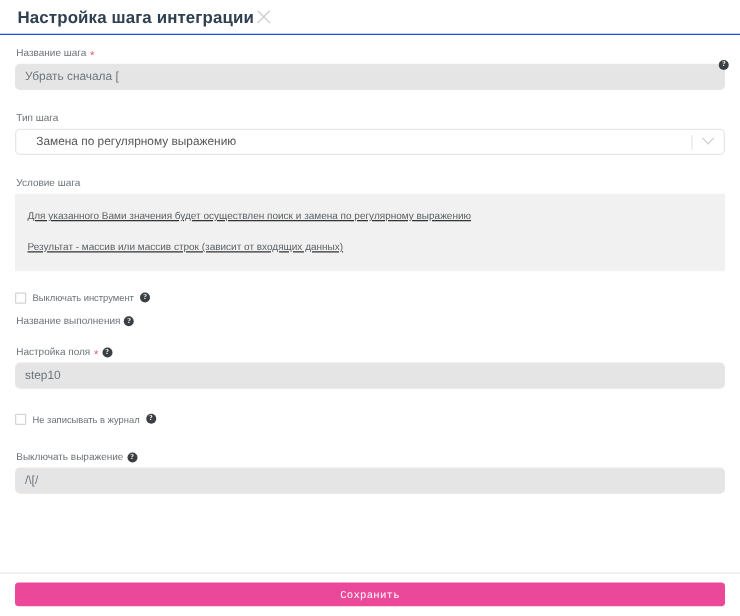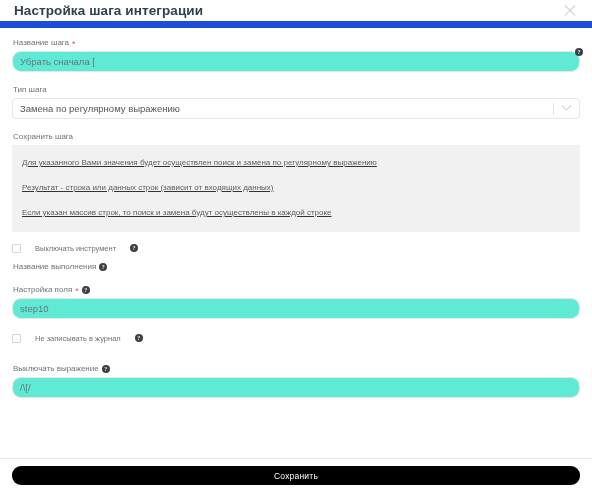--- a/index.html
+++ b/index.html
@@ -12,22 +12,21 @@
     overflow: hidden;
   }
   .modal { width: 592px; height: 493px; position: relative; background:#fff; display:flex; flex-direction:column; }
 
   
   .modal-header {
     height: 28px;
     padding: 0 14px;
     display: flex;
     align-items: center;
-    justify-content: space-between;
-    border-bottom: 7px solid #1d4ed8;
+    border-bottom: 1px solid #1d4ed8;
     flex: 0 0 auto;
   }
   .modal-title {
     font-size: 13.5px;
     font-weight: bold;
     color: #2f4050;
     letter-spacing: .1px;
     white-space: nowrap;
   }
   .close-btn {
@@ -52,21 +51,21 @@
     position: relative;
     overflow: hidden;
   }
 
   .help-top {
     position: absolute;
     right: 9px;
     top: 12px;
   }
 
-  .field { margin-bottom: 0; }
+  .field { margin-bottom: 5px; }
 
   .label {
     font-size: 8px;
     color: #6b7378;
     line-height: 11px;
     margin: 0 0 3px 1px;
     display: flex;
     align-items: center;
     gap: 3px;
     white-space: nowrap;
@@ -85,39 +84,39 @@
     font-weight: bold;
     cursor: pointer;
     font-family: "Liberation Serif", serif;
     flex: 0 0 auto;
   }
 
   .input {
     width: 100%;
     height: 21px;
     border: 1px solid #e5e6e7;
-    background: #5eead4;
-    border-radius: 9px;
+    background: #e5e5e5;
+    border-radius: 4px;
     font-size: 9.5px;
     color: #6c757d;
     padding: 8px 7px;
     display: flex;
     align-items: center;
     font-family: "Liberation Sans", sans-serif;
   }
 
   .select {
     width: 100%;
     height: 21px;
     border: 1px solid #e5e6e7;
     background: #fff;
     border-radius: 4px;
     font-size: 9.5px;
     color: #555;
-    padding: 0 0 0 7px;
+    padding: 0 0 0 16px;
     display: flex;
     align-items: center;
     justify-content: space-between;
   }
   .select-arrow-wrap {
     display: flex; align-items: center;
     height: 100%;
     padding: 0 9px 0 0;
   }
   .sep { width: 1px; height: 12px; background: #e5e6e7; margin-right: 9px; }
@@ -140,21 +139,21 @@
     color: #5a6065;
     line-height: 11px;
     margin-bottom: 14px;
     white-space: nowrap;
   }
   .desc-line:last-child { margin-bottom: 0; }
 
   .check-row {
     display: flex;
     align-items: center;
-    gap: 14px;
+    gap: 5px;
     height: 14px;
   }
   .cbox {
     width: 9px; height: 9px;
     border: 1px solid #d2d6da;
     border-radius: 1px;
     background: #fff;
     flex: 0 0 auto;
     cursor: pointer;
   }
@@ -178,26 +177,26 @@
 
   
   .modal-footer {
     flex: 0 0 auto;
     border-top: 1px solid #e7eaec;
     padding: 7px 12px 8px 12px;
   }
   .save-btn {
     width: 100%;
     height: 19px;
-    background: #000000;
+    background: #ec4899;
     color: #fff;
     border: none;
-    border-radius: 9px;
+    border-radius: 3px;
     font-size: 8.5px;
-    font-family: Liberation Sans, sans-serif;
+    font-family: Liberation Mono, monospace;
     cursor: pointer;
     display: flex;
     align-items: center;
     justify-content: center;
     letter-spacing: .2px;
   }
 
   .sp2  { height: 6px; }
   .sp4  { height: 9px; }
   .sp6  { height: 12px; }
@@ -238,26 +237,25 @@
           <span class="sep"></span>
           <span class="chev"></span>
         </span>
       </div>
     </div>
 
     <div class="sp6"></div>
 
     <div class="field">
       <div class="label">
-        <span>Сохранить шага</span>
+        <span>Условие шага</span>
       </div>
       <div class="desc-box">
         <div class="desc-line">Для указанного Вами значения будет осуществлен поиск и замена по регулярному выражению</div>
-        <div class="desc-line">Результат - строка или данных строк (зависит от входящих данных)</div>
-        <div class="desc-line">Если указан массив строк, то поиск и замена будут осуществлены в каждой строке</div>
+        <div class="desc-line">Результат - массив или массив строк (зависит от входящих данных)</div>
       </div>
     </div>
 
     <div class="sp4"></div>
 
     <div class="check-row">
       <span class="cbox"></span>
       <span class="check-label">Выключать инструмент</span>
       <span class="help">?</span>
     </div>

